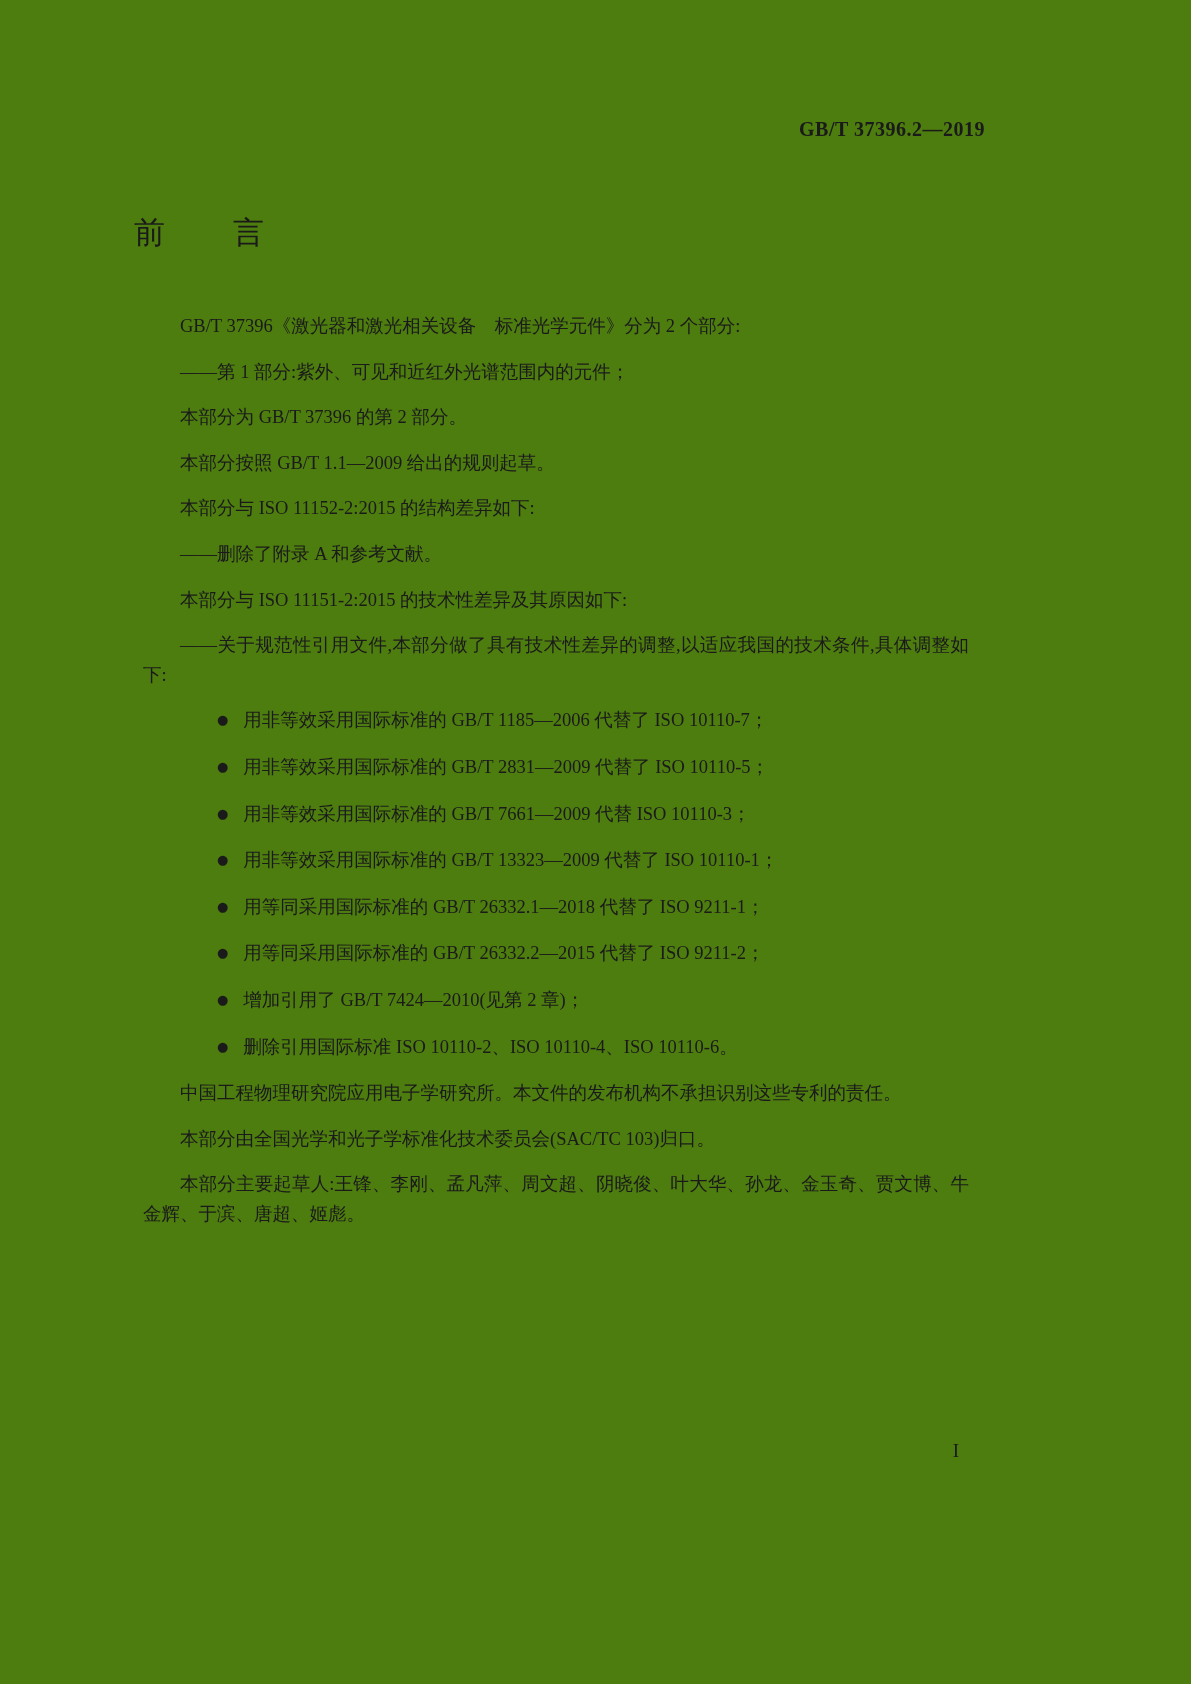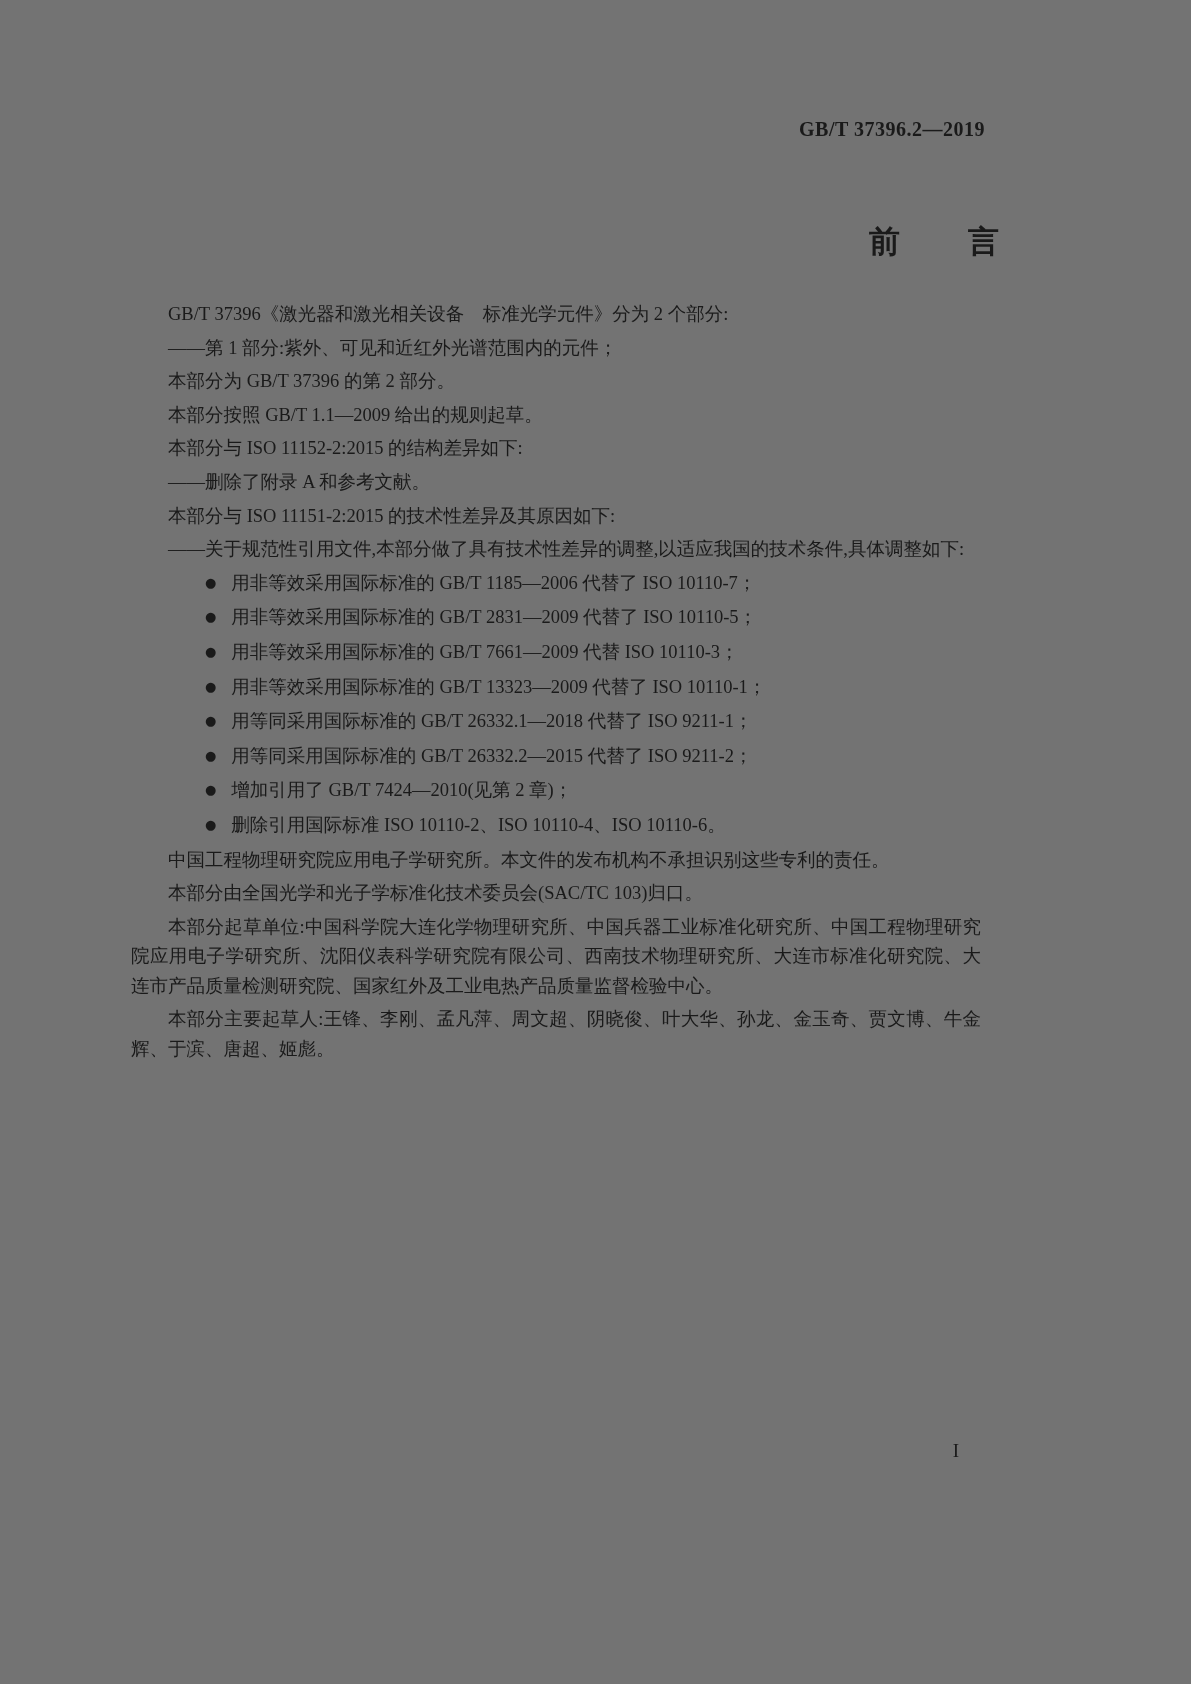--- a/index.html
+++ b/index.html
@@ -5,56 +5,56 @@
   html, body {
     margin: 0;
     padding: 0;
     background: #e8e8e8;
   }
   .document-page {
     position: relative;
     width: 1191px;
     height: 1684px;
     margin: 0 auto;
-    background: #737373;
+    background: #4d7c0f;
     color: #1a1a1a;
     font-family: "Liberation Serif", "DejaVu Serif", serif;
     overflow: hidden;
   }
   .header-code {
     position: absolute;
     top: 118px;
     right: 206px;
     font-size: 20px;
     font-weight: bold;
     letter-spacing: 0.5px;
     white-space: nowrap;
   }
   .page-title {
     position: absolute;
     top: 205px;
     left: 127px;
     width: 858px;
-    margin: 16px;
-    text-align: right;
+    margin: 7px;
+    text-align: left;
     font-size: 31px;
-    font-weight: bold;
+    font-weight: normal;
     letter-spacing: 2px;
   }
   .document-body {
     position: absolute;
     top: 296px;
     left: 127px;
     width: 858px;
     font-size: 18.5px;
     line-height: 29.6px;
     text-align: justify;
   }
   .para {
-    margin: 4px;
+    margin: 16px;
     padding: 0;
   }
   .para.indent,
   .para.dash {
     text-indent: 2em;
   }
   .para.bullet {
     padding-left: 74px;
     text-indent: 0;
     display: flex;
@@ -119,19 +119,18 @@
       <p class="para bullet">
         <span class="bullet-marker">●</span>
         <span>增加引用了 GB/T 7424—2010(见第 2 章)；</span>
       </p>
       <p class="para bullet">
         <span class="bullet-marker">●</span>
         <span>删除引用国际标准 ISO 10110-2、ISO 10110-4、ISO 10110-6。</span>
       </p>
       <p class="para indent">中国工程物理研究院应用电子学研究所。本文件的发布机构不承担识别这些专利的责任。</p>
       <p class="para indent">本部分由全国光学和光子学标准化技术委员会(SAC/TC 103)归口。</p>
-      <p class="para indent">本部分起草单位:中国科学院大连化学物理研究所、中国兵器工业标准化研究所、中国工程物理研究院应用电子学研究所、沈阳仪表科学研究院有限公司、西南技术物理研究所、大连市标准化研究院、大连市产品质量检测研究院、国家红外及工业电热产品质量监督检验中心。</p>
       <p class="para indent">本部分主要起草人:王锋、李刚、孟凡萍、周文超、阴晓俊、叶大华、孙龙、金玉奇、贾文博、牛金辉、于滨、唐超、姬彪。</p>
     </div>
 
   <div class="page-number">I</div>
 
 </div>
 
 </body></html>

